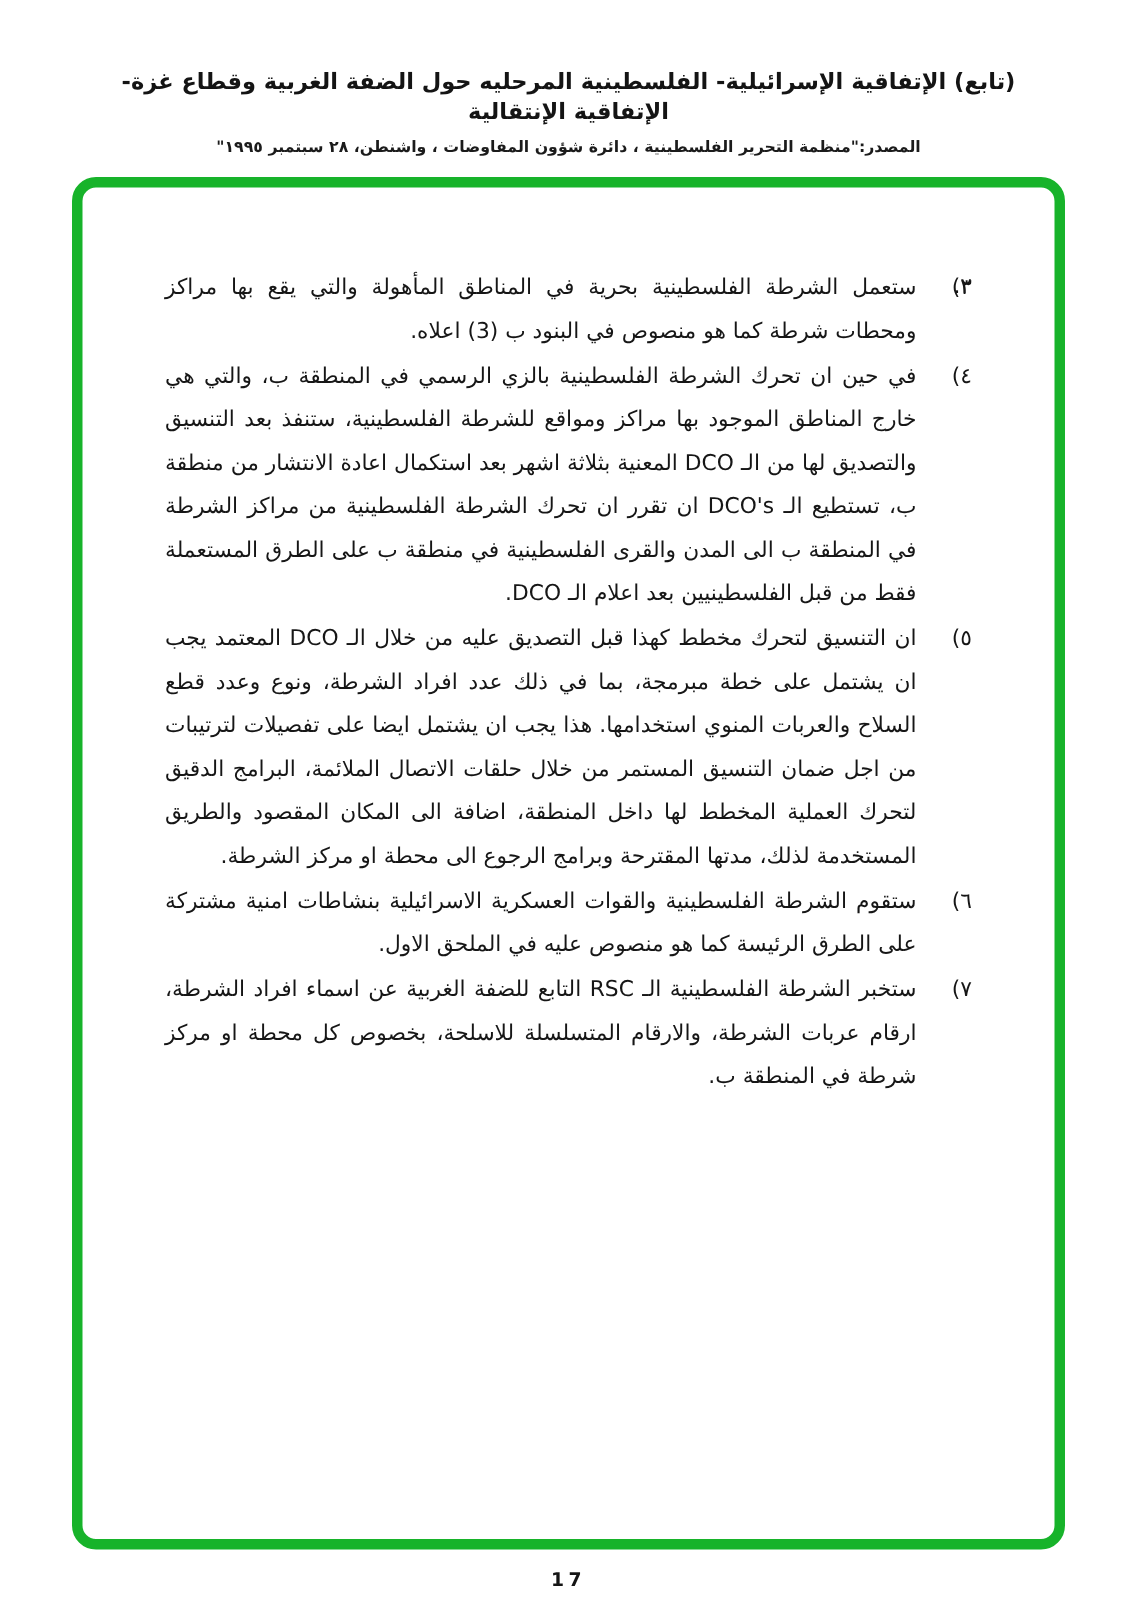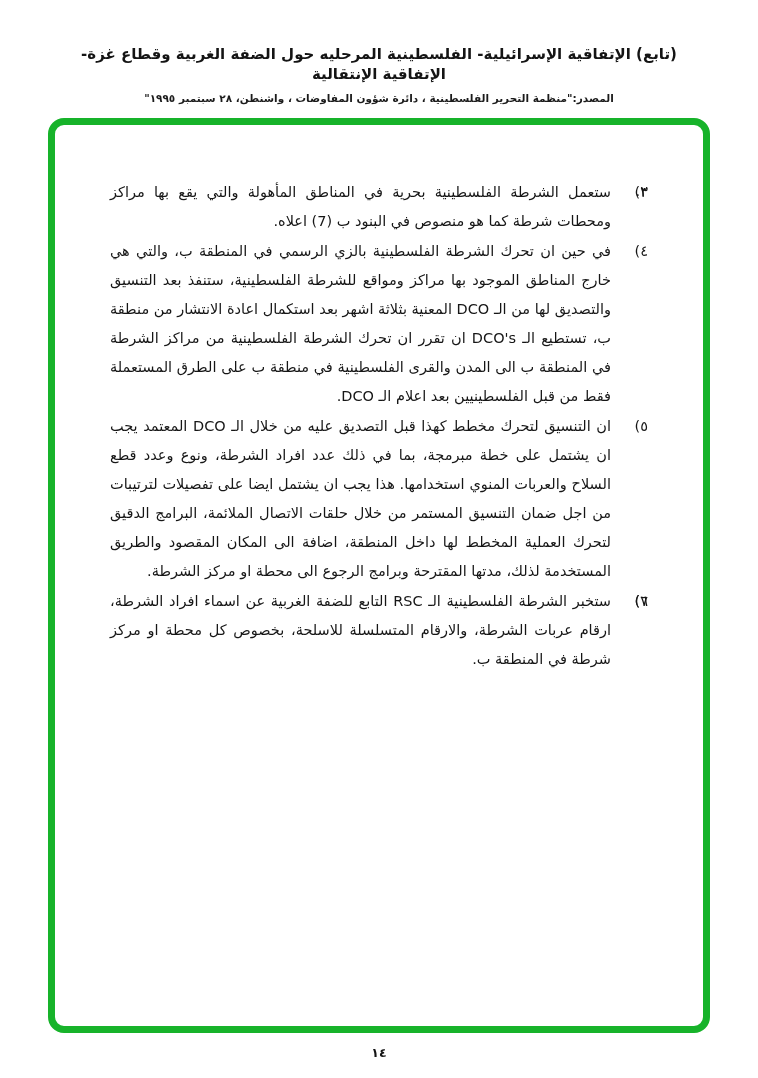--- a/index.html
+++ b/index.html
@@ -90,39 +90,40 @@
 
 <div class="border-box">
   <div class="doc-content">
 
     <div class="list-item">
       <span class="marker">٢.</span>
     </div>
 
     <div class="list-item">
       <span class="marker">٣)</span>
-      <span class="txt">ستعمل الشرطة الفلسطينية بحرية في المناطق المأهولة والتي يقع بها مراكز ومحطات شرطة كما هو منصوص في البنود ب (7) اعلاه.</span>
+      <span class="txt">ستعمل الشرطة الفلسطينية بحرية في المناطق المأهولة والتي يقع بها مراكز ومحطات شرطة كما هو منصوص في البنود ب (3) اعلاه.</span>
     </div>
 
     <div class="list-item">
       <span class="marker">٤)</span>
       <span class="txt">في حين ان تحرك الشرطة الفلسطينية بالزي الرسمي في المنطقة ب، والتي هي خارج المناطق الموجود بها مراكز ومواقع للشرطة الفلسطينية، ستنفذ بعد التنسيق والتصديق لها من الـ DCO المعنية بثلاثة اشهر بعد استكمال اعادة الانتشار من منطقة ب، تستطيع الـ DCO's ان تقرر ان تحرك الشرطة الفلسطينية من مراكز الشرطة في المنطقة ب الى المدن والقرى الفلسطينية في منطقة ب على الطرق المستعملة فقط من قبل الفلسطينيين بعد اعلام الـ DCO.</span>
     </div>
 
     <div class="list-item">
       <span class="marker">٥)</span>
       <span class="txt">ان التنسيق لتحرك مخطط كهذا قبل التصديق عليه من خلال الـ DCO المعتمد يجب ان يشتمل على خطة مبرمجة، بما في ذلك عدد افراد الشرطة، ونوع وعدد قطع السلاح والعربات المنوي استخدامها. هذا يجب ان يشتمل ايضا على تفصيلات لترتيبات من اجل ضمان التنسيق المستمر من خلال حلقات الاتصال الملائمة، البرامج الدقيق لتحرك العملية المخطط لها داخل المنطقة، اضافة الى المكان المقصود والطريق المستخدمة لذلك، مدتها المقترحة وبرامج الرجوع الى محطة او مركز الشرطة.</span>
     </div>
 
 
     <div class="list-item">
       <span class="marker">٦)</span>
+      <span class="txt">ستقوم الشرطة الفلسطينية والقوات العسكرية الاسرائيلية بنشاطات امنية مشتركة على الطرق الرئيسة كما هو منصوص عليه في الملحق الاول.</span>
     </div>
 
     <div class="list-item">
       <span class="marker">٧)</span>
       <span class="txt">ستخبر الشرطة الفلسطينية الـ RSC التابع للضفة الغربية عن اسماء افراد الشرطة، ارقام عربات الشرطة، والارقام المتسلسلة للاسلحة، بخصوص كل محطة او مركز شرطة في المنطقة ب.</span>
     </div>
 
   </div>
 </div>
 
-<div class="page-number">١٤</div>
+<div class="page-number">17</div>
 
 </body></html>

